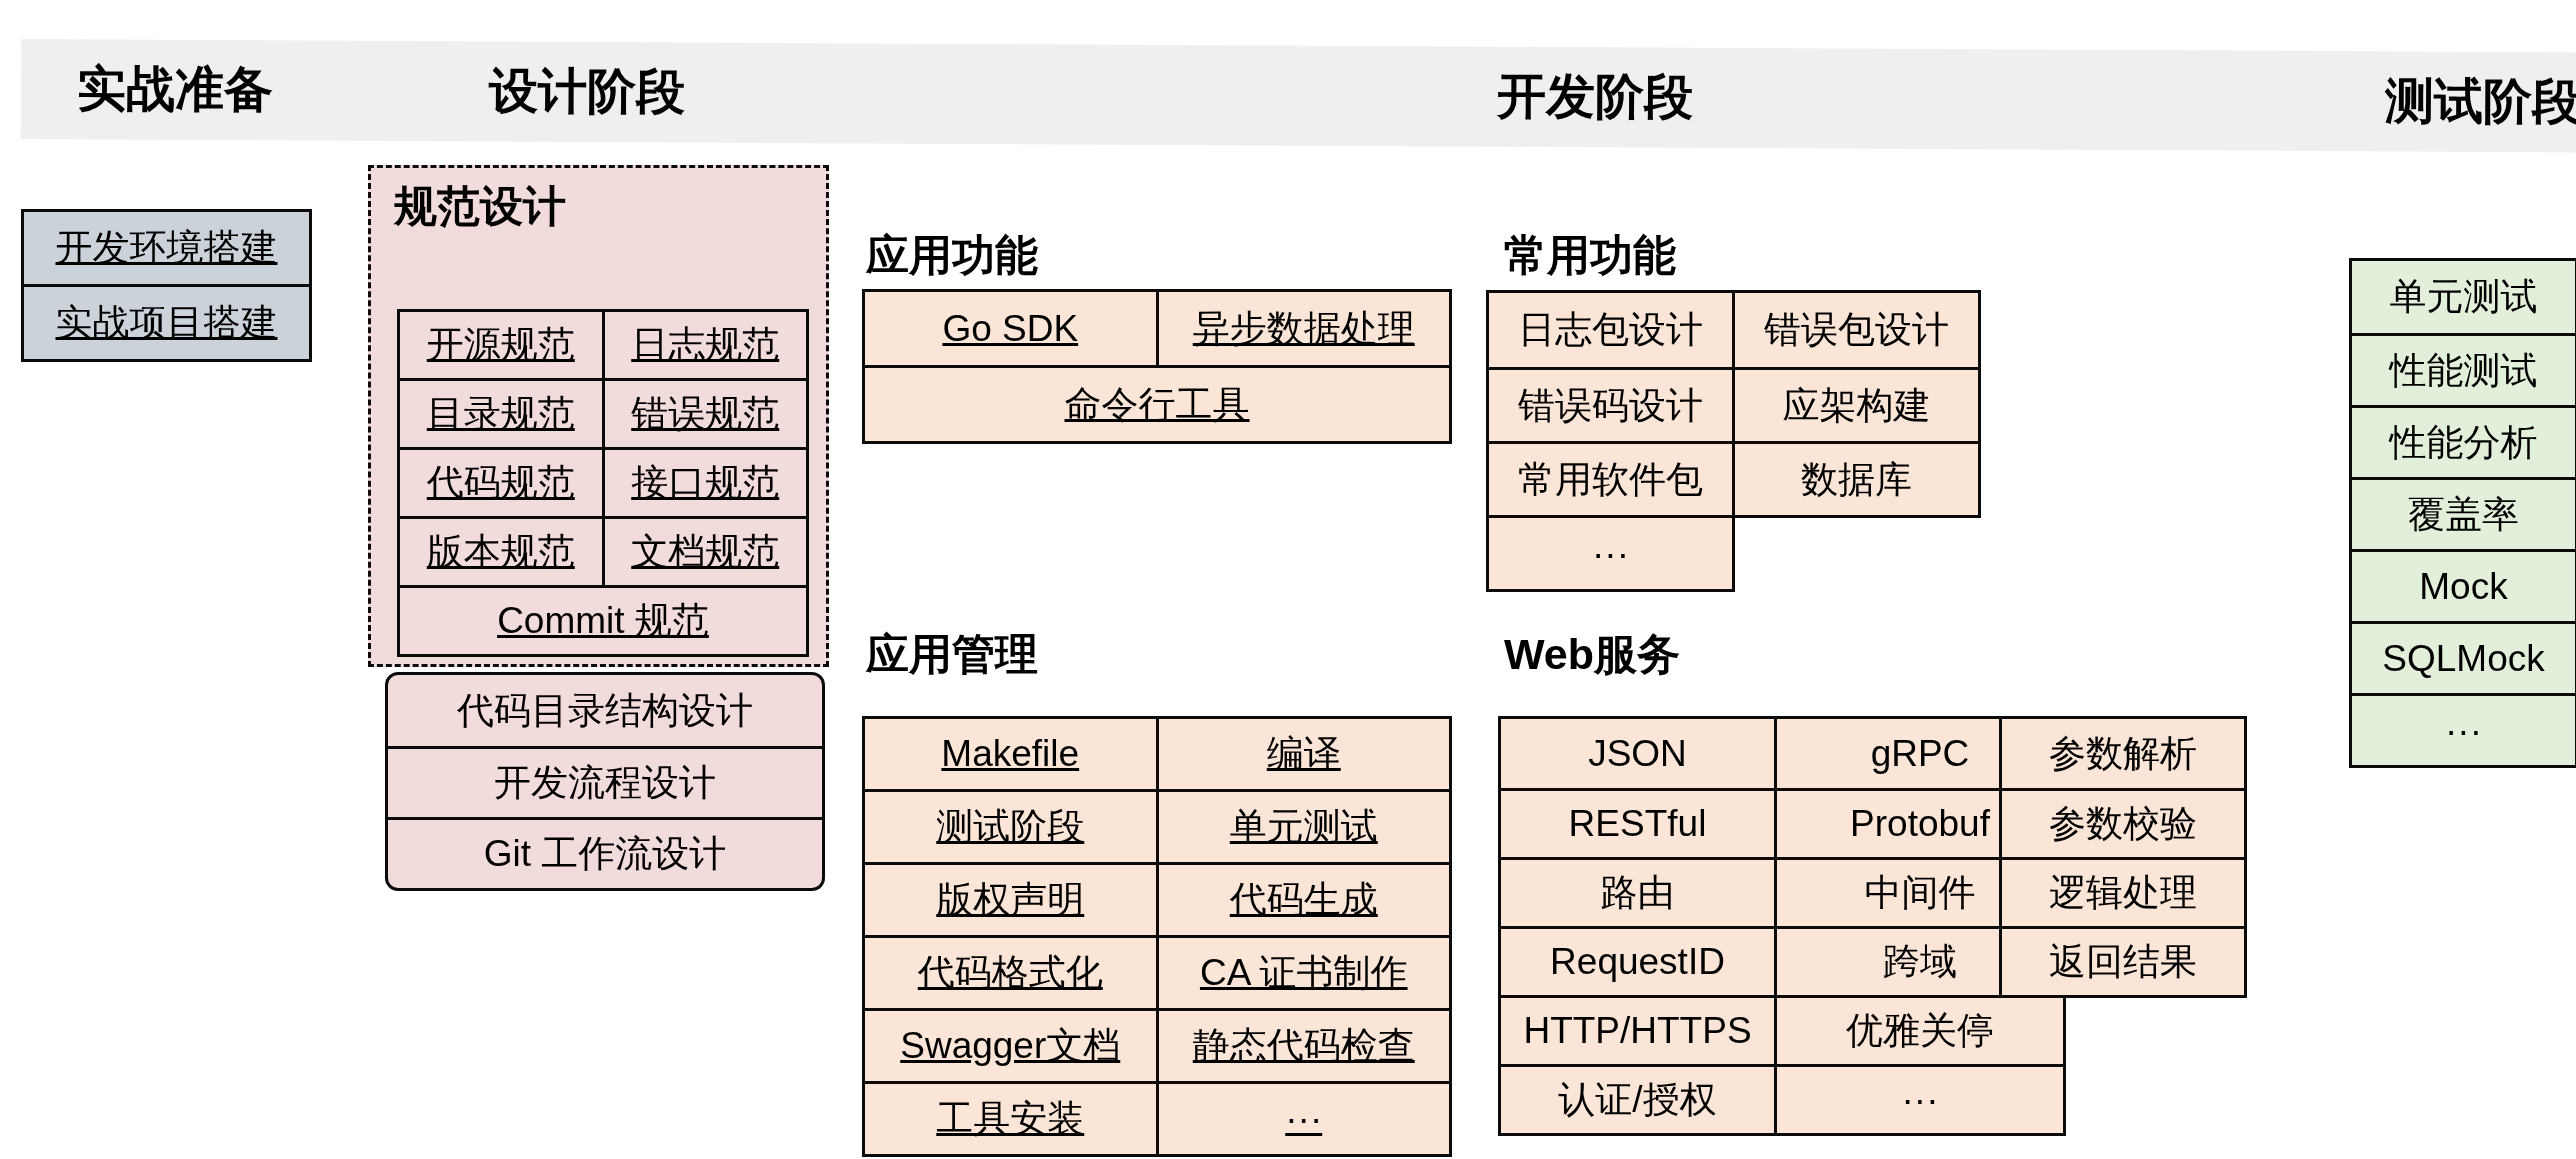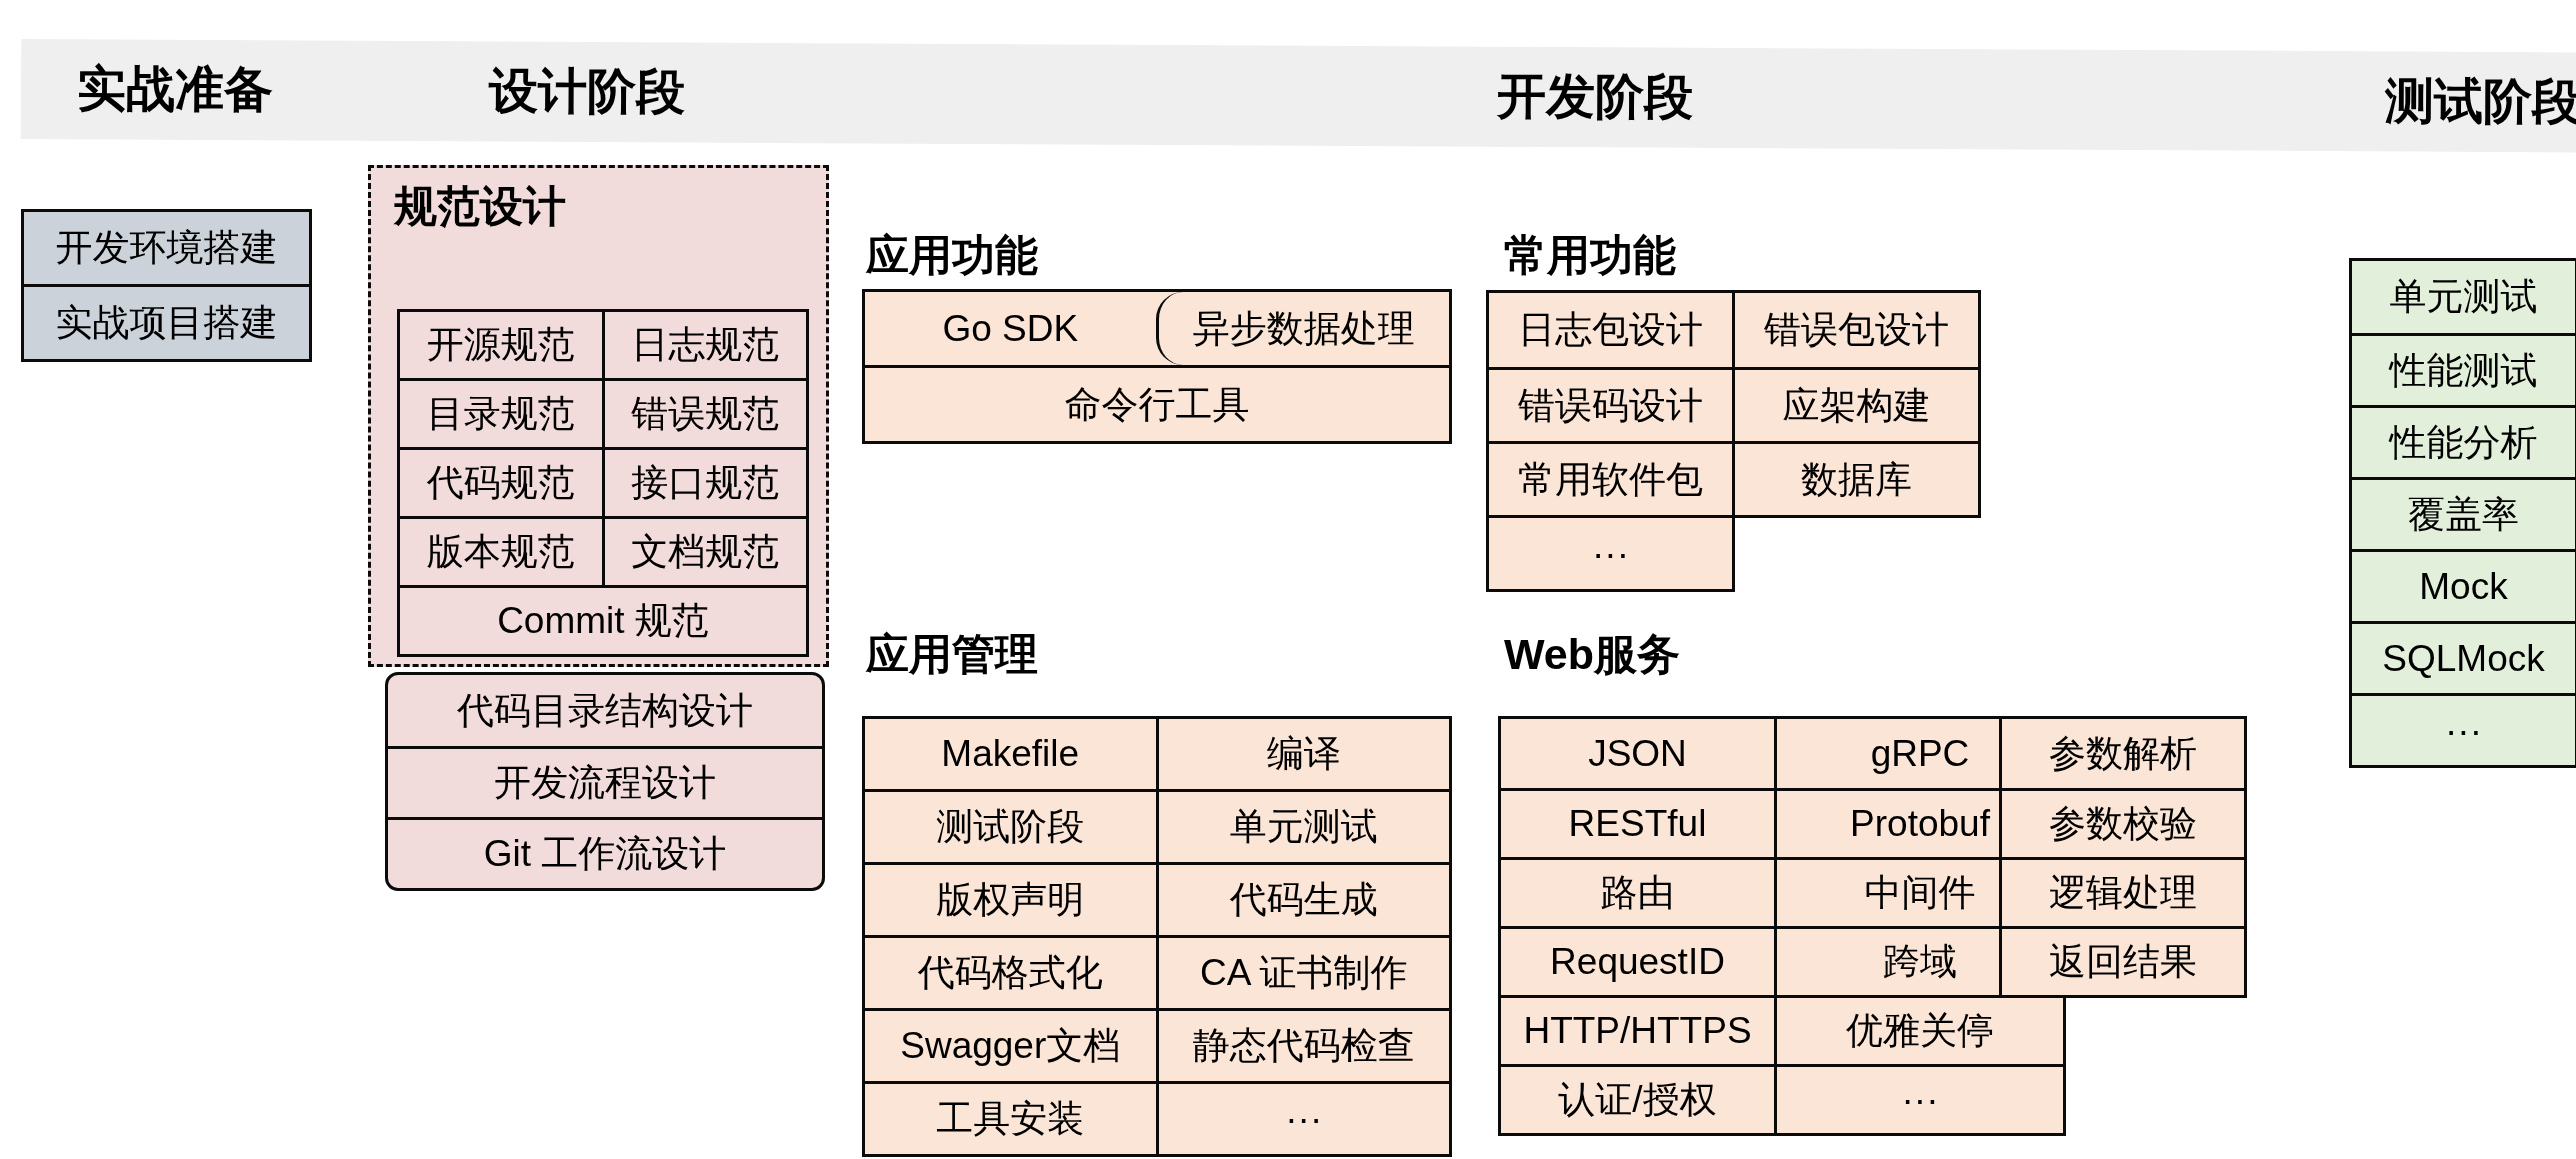--- a/index.html
+++ b/index.html
@@ -8,21 +8,21 @@
     position:relative;width:3284px;height:1159px;background:#ffffff;overflow:hidden;
     font-family:"Liberation Sans","DejaVu Sans",sans-serif;color:var(--c-text,#000);
   }
   
   .arrow-wrap{position:absolute;left:0;top:0;width:3284px;height:206px;
     transform:rotate(0.3deg);transform-origin:20.6px 89px;}
   .arrow-body{position:absolute;left:20.6px;top:39px;width:3194px;height:100px;background:var(--c-arrow);}
   .phase-label{position:absolute;top:47px;height:82px;line-height:82px;
     font-size:49px;font-weight:700;white-space:nowrap;}
   
-  .gtable{position:absolute;border:3.1px solid var(--c-border);}
+  .gtable{position:absolute;border:3.1px solid var(--c-border);text-decoration:underline;}
   .grow{display:flex;}
   .grow + .grow{border-top:3.1px solid var(--c-border);align-items:center;}
   .gcell{flex:1;display:flex;align-items:center;justify-content:center;
     font-size:37px;white-space:nowrap;overflow:hidden;}
   .gcell + .gcell{border-left:3.1px solid var(--c-border);}
   
   .vstack{position:absolute;border:3.1px solid var(--c-border);}
   .vcell{display:flex;align-items:center;justify-content:center;
     font-size:37px;white-space:nowrap;overflow:hidden;}
   .vcell + .vcell{border-top:3.1px solid var(--c-border);}
@@ -36,21 +36,21 @@
     border:3.6px dashed var(--c-border);background:var(--c-design);}
   .spec-title{left:394px;top:178px;}
   .spec-table{left:397px;top:309px;width:412px;background:var(--c-design);}
   .spec-table .gcell{height:66px;}
 
   .design-list{left:385px;top:672px;width:440px;background:var(--c-design);border-radius:13px;}
   .design-list .vcell{height:71px;}
 
   .title-app-features{left:866px;top:227px;}
   .app-features{left:862px;top:289px;width:590px;background:var(--c-dev);}
-  .app-features .gcell{height:73px;border-radius:27px;}
+  .app-features .gcell{height:73px;}
 
   .title-common-features{left:1504px;top:227px;}
   .common-col1{left:1486px;top:290px;width:249px;background:var(--c-dev);}
   .common-col2{left:1732px;top:290px;width:249px;background:var(--c-dev);}
   .common-col1 .vcell,.common-col2 .vcell{height:74px;}
 
   .title-app-mgmt{left:866px;top:626px;}
   .app-mgmt{left:862px;top:716px;width:590px;background:var(--c-dev);}
   .app-mgmt .gcell{height:70px;}
 

